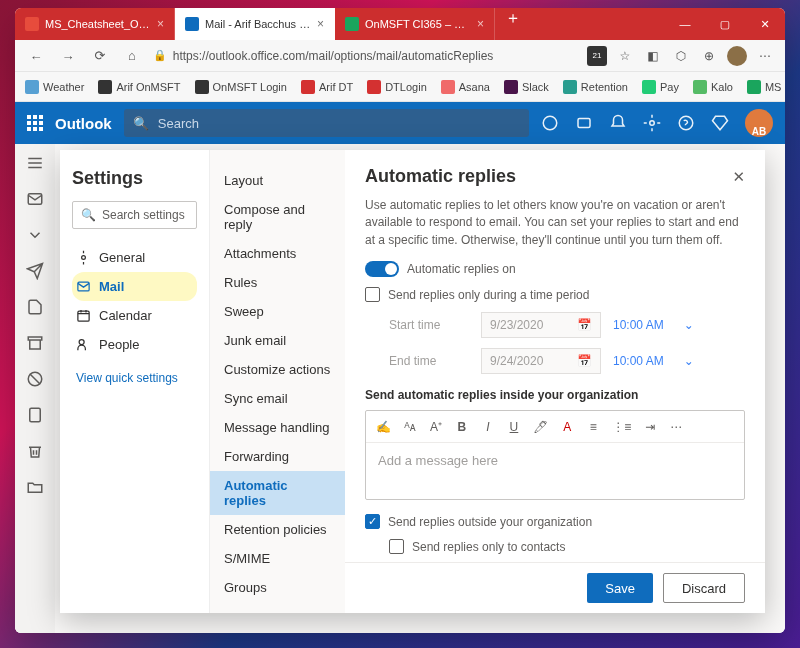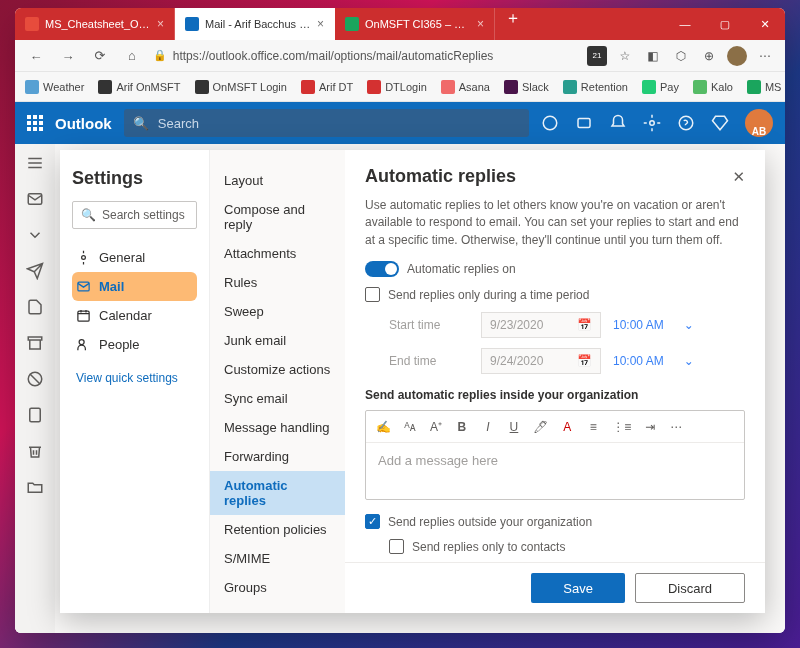--- a/index.html
+++ b/index.html
@@ -33,21 +33,21 @@
 .suite-ico { width: 18px; height: 18px; cursor: pointer; opacity: 0.9; }
 .avatar { width: 28px; height: 28px; border-radius: 50%; background: #e07a3d; display: flex; align-items: flex-end; justify-content: center; font-size: 10px; font-weight: 600; }
 .app-body { flex: 1; position: relative; background: #faf9f8; }
 .leftrail { position: absolute; left: 0; top: 0; bottom: 0; width: 40px; background: #f3f2f1; display: flex; flex-direction: column; align-items: center; padding-top: 10px; gap: 18px; }
 .rail-ico { width: 18px; height: 18px; color: #605e5c; cursor: pointer; }
 .modal { position: absolute; top: 6px; left: 45px; right: 20px; bottom: 20px; background: #fff; box-shadow: 0 8px 30px rgba(0,0,0,0.25); display: flex; }
 .settings-nav { width: 150px; padding: 18px 12px; border-right: 1px solid #eee; }
 .settings-title { font-size: 18px; font-weight: 600; margin-bottom: 12px; color: #323130; }
 .search-settings { width: 100%; height: 28px; border: 1px solid #c8c6c4; border-radius: 2px; padding: 0 8px; font-size: 12px; display: flex; align-items: center; gap: 6px; color: #605e5c; margin-bottom: 14px; }
 .nav-item { display: flex; align-items: center; gap: 8px; font-size: 13px; color: #323130; padding: 7px 4px; cursor: pointer; }
-.nav-item.active { background: #fdba74; color: #0f6cbd; font-weight: 600; border-radius: 6px; }
+.nav-item.active { background: #fef9c3; color: #0f6cbd; font-weight: 600; border-radius: 12px; }
 .nav-ico { width: 15px; height: 15px; }
 .view-quick { color: #0f6cbd; font-size: 12px; margin-top: 12px; padding-left: 4px; cursor: pointer; }
 .sub-nav { width: 135px; background: #faf9f8; padding: 16px 0; }
 .sub-item { font-size: 13px; color: #323130; padding: 7px 14px; cursor: pointer; }
 .sub-item.active { background: #c7e0f4; color: #0f6cbd; font-weight: 600; }
 .content { flex: 1; display: flex; flex-direction: column; overflow: hidden; }
 .content-head { display: flex; align-items: center; padding: 16px 20px 10px; }
 .content-title { font-size: 18px; font-weight: 600; color: #323130; }
 .close-x { margin-left: auto; color: #605e5c; font-size: 15px; cursor: pointer; }
 .content-body { flex: 1; overflow-y: auto; padding: 0 20px 10px; font-size: 12px; color: #605e5c; }
@@ -63,21 +63,21 @@
 .time-sel { display: flex; align-items: center; gap: 20px; font-size: 12px; color: #3b82f6; }
 .section-label { font-weight: 600; color: #323130; margin: 6px 0 8px; font-size: 12px; }
 .editor { border: 1px solid #c8c6c4; border-radius: 2px; margin-bottom: 14px; }
 .toolbar { display: flex; align-items: center; gap: 12px; padding: 7px 10px; border-bottom: 1px solid #edebe9; color: #605e5c; font-size: 12px; }
 .tb-btn { cursor: pointer; min-width: 14px; text-align: center; }
 .bold { font-weight: 700; }
 .ital { font-style: italic; }
 .und { text-decoration: underline; }
 .editor-body { min-height: 56px; padding: 10px 12px; color: #a19f9d; font-size: 13px; }
 .footer { border-top: 1px solid #edebe9; padding: 10px 20px; display: flex; justify-content: flex-end; gap: 10px; }
-.btn { height: 30px; padding: 0 32px; border-radius: 2px; font-size: 13px; cursor: pointer; display: flex; align-items: center; }
+.btn { height: 30px; padding: 0 18px; border-radius: 2px; font-size: 13px; cursor: pointer; display: flex; align-items: center; }
 .btn-primary { background: #0f6cbd; color: #fff; border: none; }
 .btn-secondary { background: #fff; border: 1px solid #8a8886; color: #323130; }
 svg { width: 100%; height: 100%; }
 </style>
 </head>
 <body>
 
 <div class="window">
 
   <div class="titlebar">

